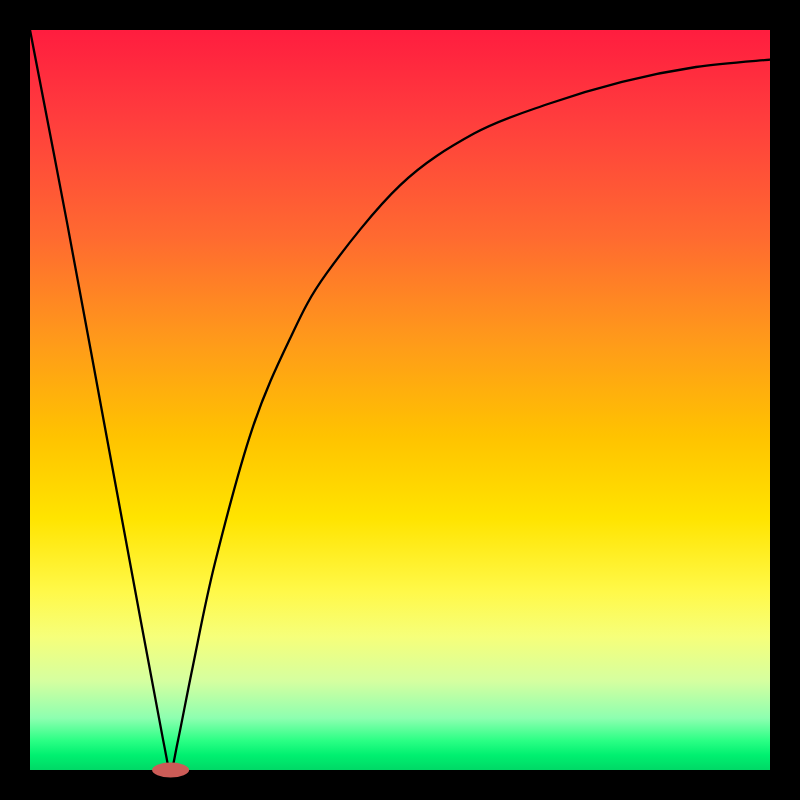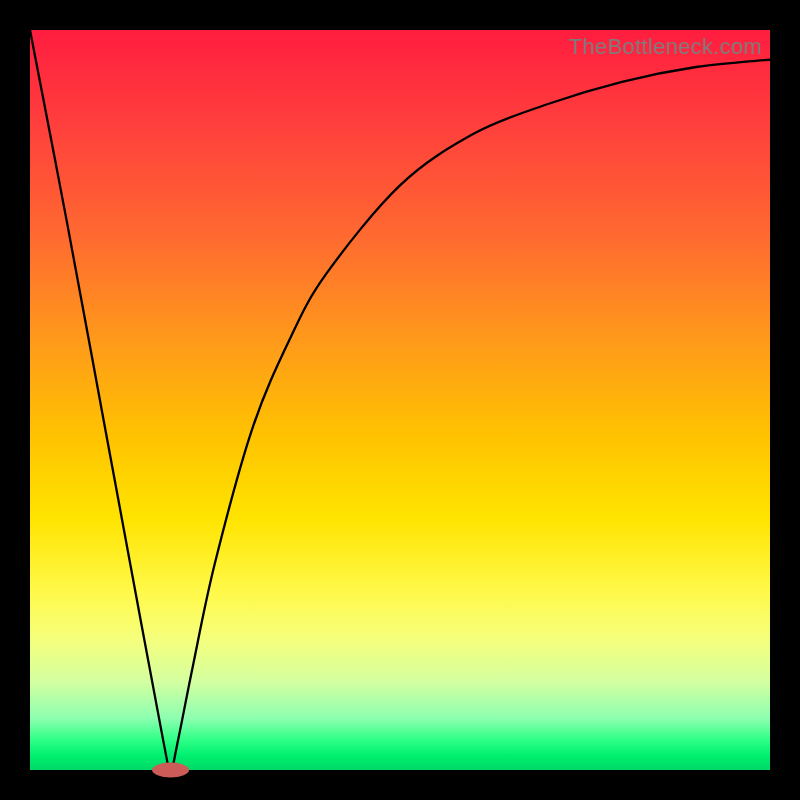--- a/index.html
+++ b/index.html
@@ -61,20 +61,19 @@
   .marker {
     fill: #cc5c57;
     stroke: none;
   }
 </style>
 </head>
 <body>
 
 <div class="frame">
   <div class="plot-area">
-    <div class="watermark">TheBottleneck.com</div>
 
     <svg class="curve" viewBox="0 0 740 740" preserveAspectRatio="none">
       <path fill="none" stroke="#000" stroke-width="2.3" stroke-linecap="round" d="M 0 0 C 6.166666666666667 32.06666666666666, 24.666666666666664 127.0333333333333, 37 192.39999999999998 C 49.333333333333336 257.76666666666665, 61.666666666666664 325.6, 74 392.20000000000005 C 86.33333333333333 458.80000000000007, 101.13333333333334 538.9666666666667, 111 592 C 120.86666666666666 645.0333333333333, 128.26666666666665 685.7333333333333, 133.2 710.4 C 138.13333333333333 735.0666666666666, 138.13333333333333 740, 140.6 740 C 143.06666666666666 740, 144.3 727.6666666666666, 148 710.4 C 151.7 693.1333333333333, 156.63333333333335 666, 162.8 636.4 C 168.96666666666667 606.8, 175.13333333333333 572.2666666666667, 185 532.8 C 194.86666666666667 493.33333333333326, 209.66666666666666 436.59999999999997, 222 399.59999999999997 C 234.33333333333334 362.59999999999997, 246.66666666666666 336.7, 259 310.8 C 271.3333333333333 284.90000000000003, 277.5 270.1, 296 244.2 C 314.5 218.29999999999998, 345.3333333333333 178.83333333333331, 370 155.39999999999998 C 394.6666666666667 131.96666666666664, 419.3333333333333 117.16666666666669, 444 103.60000000000002 C 468.6666666666667 90.03333333333336, 493.3333333333333 82.63333333333334, 518 74 C 542.6666666666666 65.36666666666666, 567.3333333333334 57.96666666666662, 592 51.799999999999955 C 616.6666666666666 45.63333333333329, 641.3333333333334 40.69999999999999, 666 37 C 690.6666666666666 33.30000000000001, 727.6666666666666 30.833333333333353, 740 29.600000000000023"></path>
       <ellipse class="marker" cx="140.6" cy="740" rx="18.5" ry="7.4"></ellipse>
     </svg>
   </div>
 </div>
 
 </body></html>

